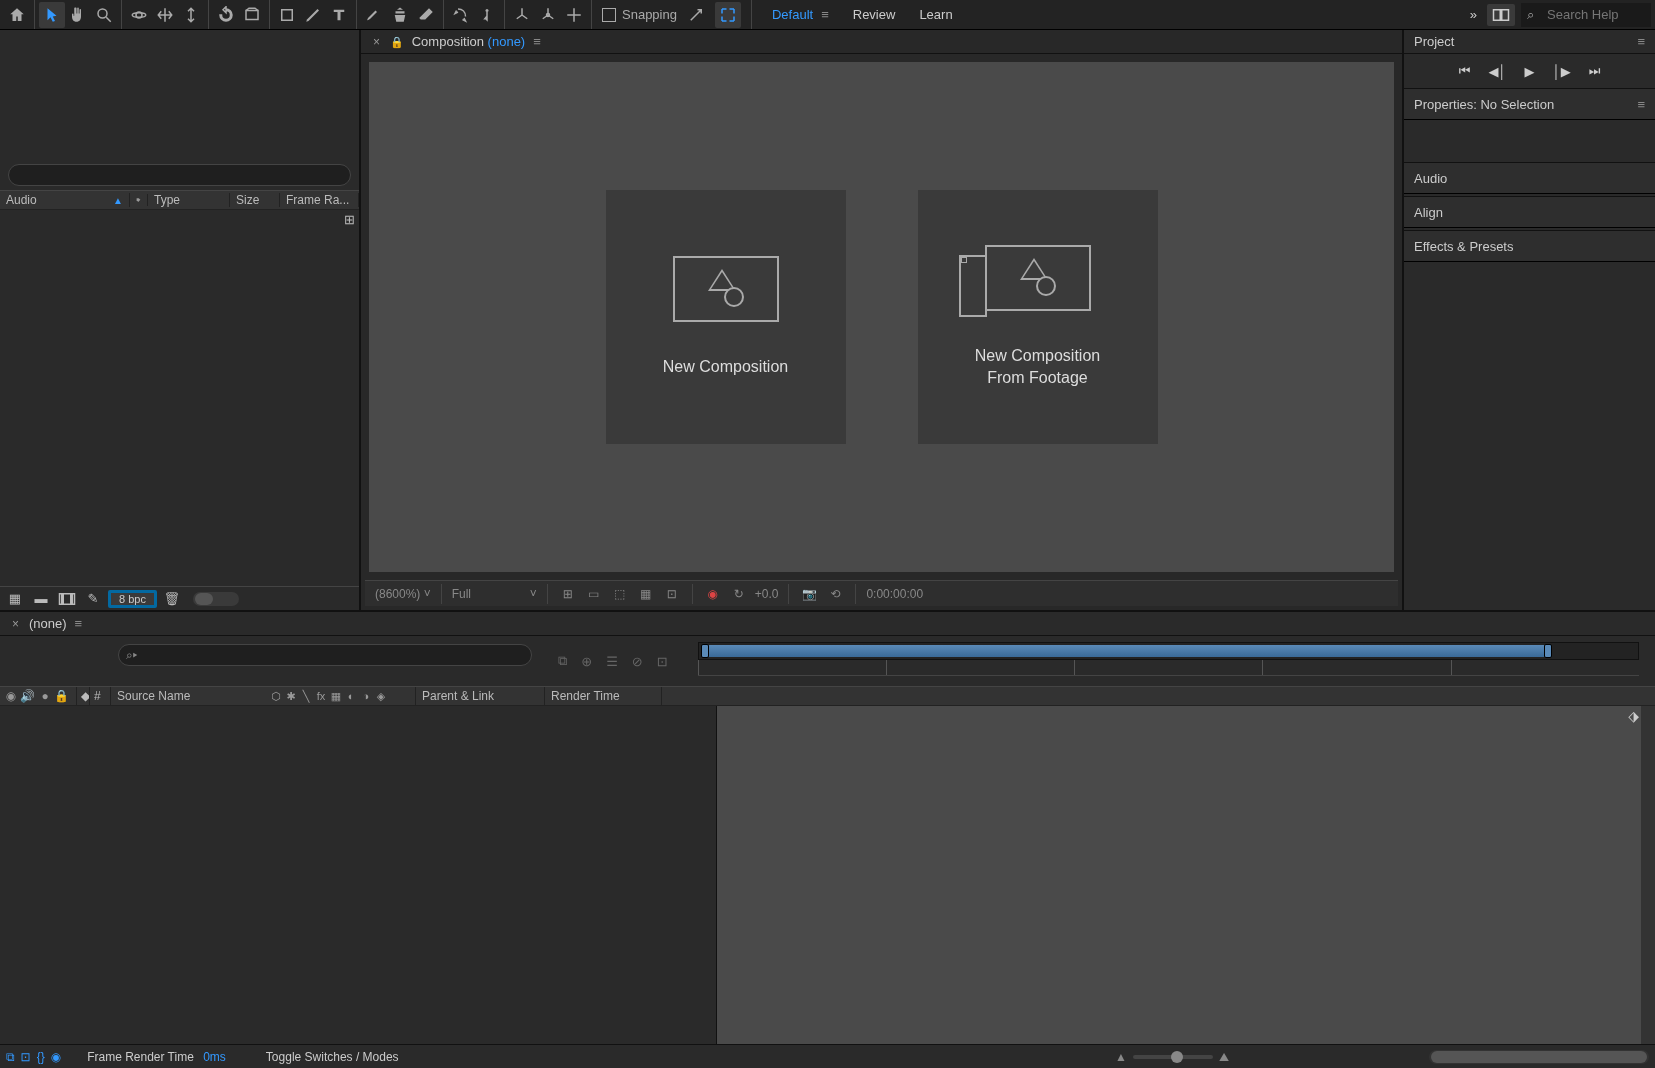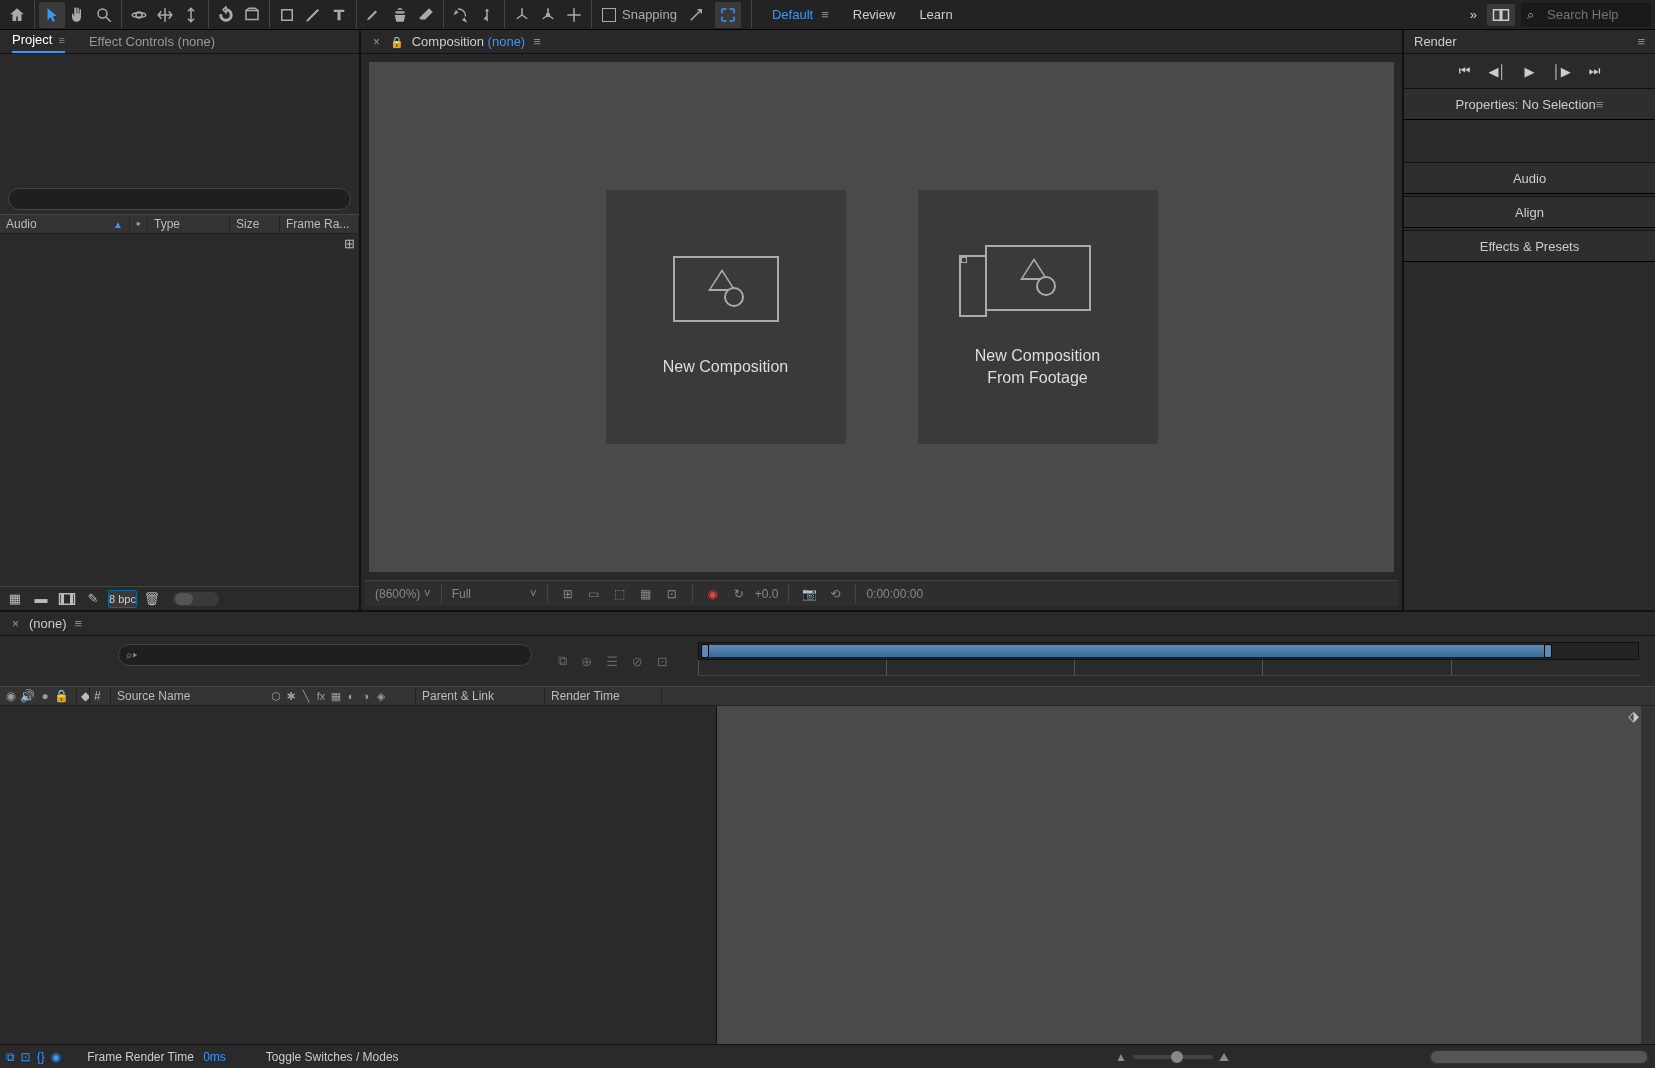--- a/index.html
+++ b/index.html
@@ -42,21 +42,21 @@
   .project-headers { height: 20px; display: flex; background: #333; border-top: 1px solid #444; border-bottom: 1px solid #222; font-size: 12px; color: #bbb; align-items: center; }
   .ph-col { padding: 0 6px; border-right: 1px solid #222; display: flex; align-items: center; gap: 4px; }
   .ph-name { width: 130px; justify-content: space-between;} 
   .sort-caret { color: #3399ff; font-size: 10px;}
   .ph-type { width: 82px; } .ph-size { width: 50px; } .ph-fr { flex: 1; white-space: nowrap; overflow: hidden; text-overflow: ellipsis;}
   .project-list { flex: 1; background: #2a2a2a; position: relative; }
   .flow-icon { position: absolute; top: 2px; right: 4px; color: #bbb; }
   
   .project-footer { height: 24px; background: #2a2a2a; border-top: 1px solid #444; display: flex; align-items: center; gap: 4px; padding: 0 4px; }
   .footer-icon { width: 22px; height: 20px; display: flex; align-items: center; justify-content: center; cursor: pointer; color: #bbb; }
-  .bpc-chip { padding: 0 0; height: 18px; background: #3a3a3a; border: 1px solid #0369a1; border-radius: 2px; font-size: 11px; display: flex; align-items: center; cursor: pointer;}
+  .bpc-chip { padding: 0 8px; height: 18px; background: #3a3a3a; border: 3px solid #0369a1; border-radius: 2px; font-size: 11px; display: flex; align-items: center; cursor: pointer;}
   .slider-pill { width: 46px; height: 14px; background: #3a3a3a; border-radius: 7px; margin-left: 6px; position: relative; }
   .slider-knob { position: absolute; left: 2px; top: 1px; width: 18px; height: 12px; background: #555; border-radius: 6px; }
   
   
   .center-panel { flex: 1; display: flex; flex-direction: column; background: #282828; border-right: 2px solid #111;}
   .comp-tabs { height: 24px; display: flex; align-items: flex-end; padding: 0 10px; gap: 8px; font-size: 13px; border-bottom: 1px solid #111;}
   .close-x { color: #999; cursor: pointer; font-size: 12px; padding: 0 2px 4px 2px;}
   .lock-icon { color: #888; padding-bottom: 4px; font-size: 11px;}
   .comp-tab-label { color: #ccc; padding-bottom: 4px;}
   .comp-none { color: #3399ff; }
@@ -76,21 +76,21 @@
   .cf-sep { width: 1px; height: 20px; background: #444; margin: 0 4px; }
   .cf-icon { width: 20px; height: 18px; display: flex; align-items: center; justify-content: center; cursor: pointer; }
   .cf-text { color: #888; }
   
   
   .right-panel { width: 251px; background: #2a2a2a; display: flex; flex-direction: column; }
   .preview-header { height: 24px; display: flex; align-items: center; justify-content: space-between; padding: 0 10px; font-size: 13px; border-bottom: 1px solid #111;}
   .preview-controls { height: 34px; display: flex; align-items: center; justify-content: center; gap: 18px; color: #ccc; }
   .pctl { cursor: pointer; display: flex; }
   
-  .panel-header { height: 32px; display: flex; align-items: center; justify-content: center; padding: 0 10px; font-size: 13px; border-top: 1px solid #111; border-bottom: 1px solid #000; background: #2e2e2e; cursor: pointer;}
+  .panel-header { height: 32px; display: flex; align-items: center; justify-content: space-between; padding: 0 10px; font-size: 13px; border-top: 1px solid #111; border-bottom: 1px solid #000; background: #2e2e2e; cursor: pointer;}
   .panel-header.small { height: 32px; margin-top: 2px;}
   .right-fill { flex: 1; }
 
   
   .timeline { height: 458px; background: #2a2a2a; display: flex; flex-direction: column; border-top: 2px solid #111;}
   .tl-tabs { height: 24px; display: flex; align-items: flex-end; padding: 0 10px; gap: 8px; font-size: 13px; border-bottom: 1px solid #111;}
   .tl-body { flex: 1; display: flex; flex-direction: column; position: relative;}
   
   .tl-upper { height: 50px; display: flex; }
   .tl-left-spacer { width: 118px; }
@@ -291,24 +291,20 @@
     </div>
   <div class="search-wrap">
     <span class="mag">⌕</span>
     <input class="search-box" placeholder="Search Help" style="">
   </div>
 </div>
 
 <div class="main">
 
   <div class="left-panel">
-    <div class="panel-tabs">
-      <span class="panel-tab active"><span>Project</span><span class="menu-icon">≡</span></span>
-      <span class="panel-tab" style="color:#999;"><span>Effect Controls</span> <span>(none)</span></span>
-    </div>
     <div class="project-preview-area"></div>
     <div class="project-search-row">
       <div class="proj-search-wrap">
         <span class="mag">⌕▸</span>
         <input class="project-search" style="">
       </div>
     </div>
     <div class="project-headers">
       <div class="ph-col ph-name">
           <span>Audio</span>
@@ -397,21 +393,21 @@
       <div class="cf-sep"></div>
       <div class="cf-icon">📷</div>
       <div class="cf-icon">⟲</div>
       <div class="cf-sep"></div>
       <span class="cf-text">0:00:00:00</span>
     </div>
   </div>
 
   <div class="right-panel">
     <div class="preview-header">
-      <span>Render</span>
+      <span>Project</span>
       <span style="color:#888;">≡</span>
     </div>
     <div class="preview-controls">
       <span class="pctl">⏮</span>
       <span class="pctl">◀│</span>
       <span class="pctl">▶</span>
       <span class="pctl">│▶</span>
       <span class="pctl">⏭</span>
     </div>
     <div class="panel-header">

